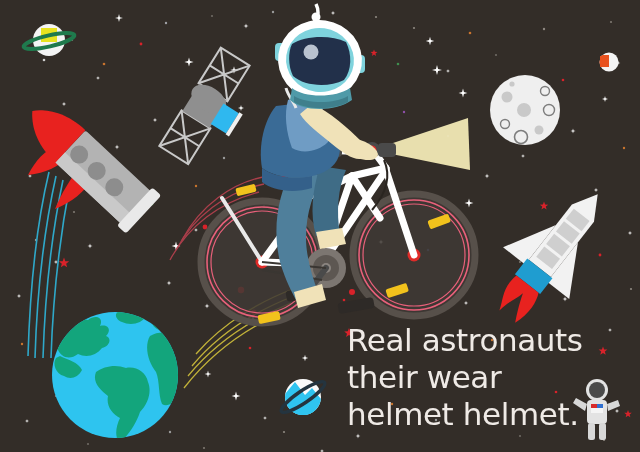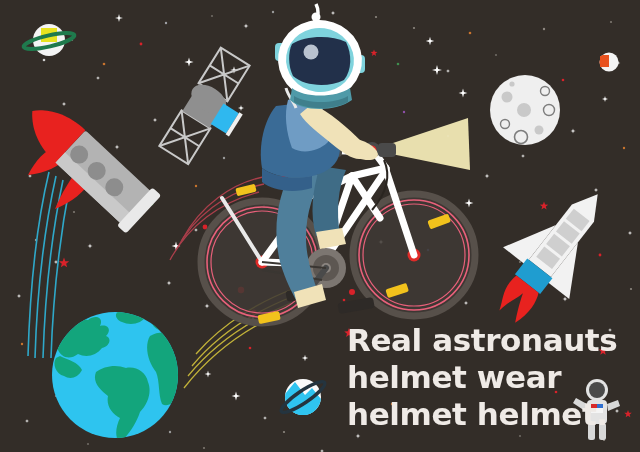--- a/index.html
+++ b/index.html
@@ -8,21 +8,21 @@
     background:#332d28;
     font-family:"DejaVu Sans","Liberation Sans",sans-serif;
   }
   #stage svg.layer{position:absolute;left:0;top:0;width:640px;height:452px;}
   .caption{
     position:absolute;
     left:347px; top:322px;
     width:260px;
     color:#efeae6;
     font-family:"DejaVu Sans","Liberation Sans",sans-serif;
-    font-weight:bold;
+    font-weight:normal;
     font-size:31px;
     line-height:37px;
     letter-spacing:-0.4px;
     text-align:left;
     pointer-events:none;
   }
   .caption div{white-space:nowrap;}
 </style>
 </head>
 <body>
@@ -406,17 +406,17 @@
       <path d="M292 44 C 304 36, 330 34, 346 42 C 352 54, 352 70, 344 80
                C 328 88, 304 86, 293 76 C 288 66, 288 52, 292 44 Z" fill="#22304a"></path>
       <circle cx="311" cy="52" r="7.5" fill="#b9c2cf"></circle>
       <path d="M292 88 C 304 98, 336 98, 350 88 L 352 100 C 336 112, 302 112, 290 100 Z" fill="#4f9aa8"></path>
       <path d="M294 96 C 308 104, 334 104, 348 96 L 348 102 C 334 110, 306 110, 294 102 Z" fill="#3f7f8c"></path>
     </g>
   </svg>
 
   <div class="caption">
     <div>Real astronauts</div>
-    <div>helmet wear</div>
+    <div>their wear</div>
     <div>helmet helmet.</div>
   </div>
 
 </div>
 
 </body></html>

